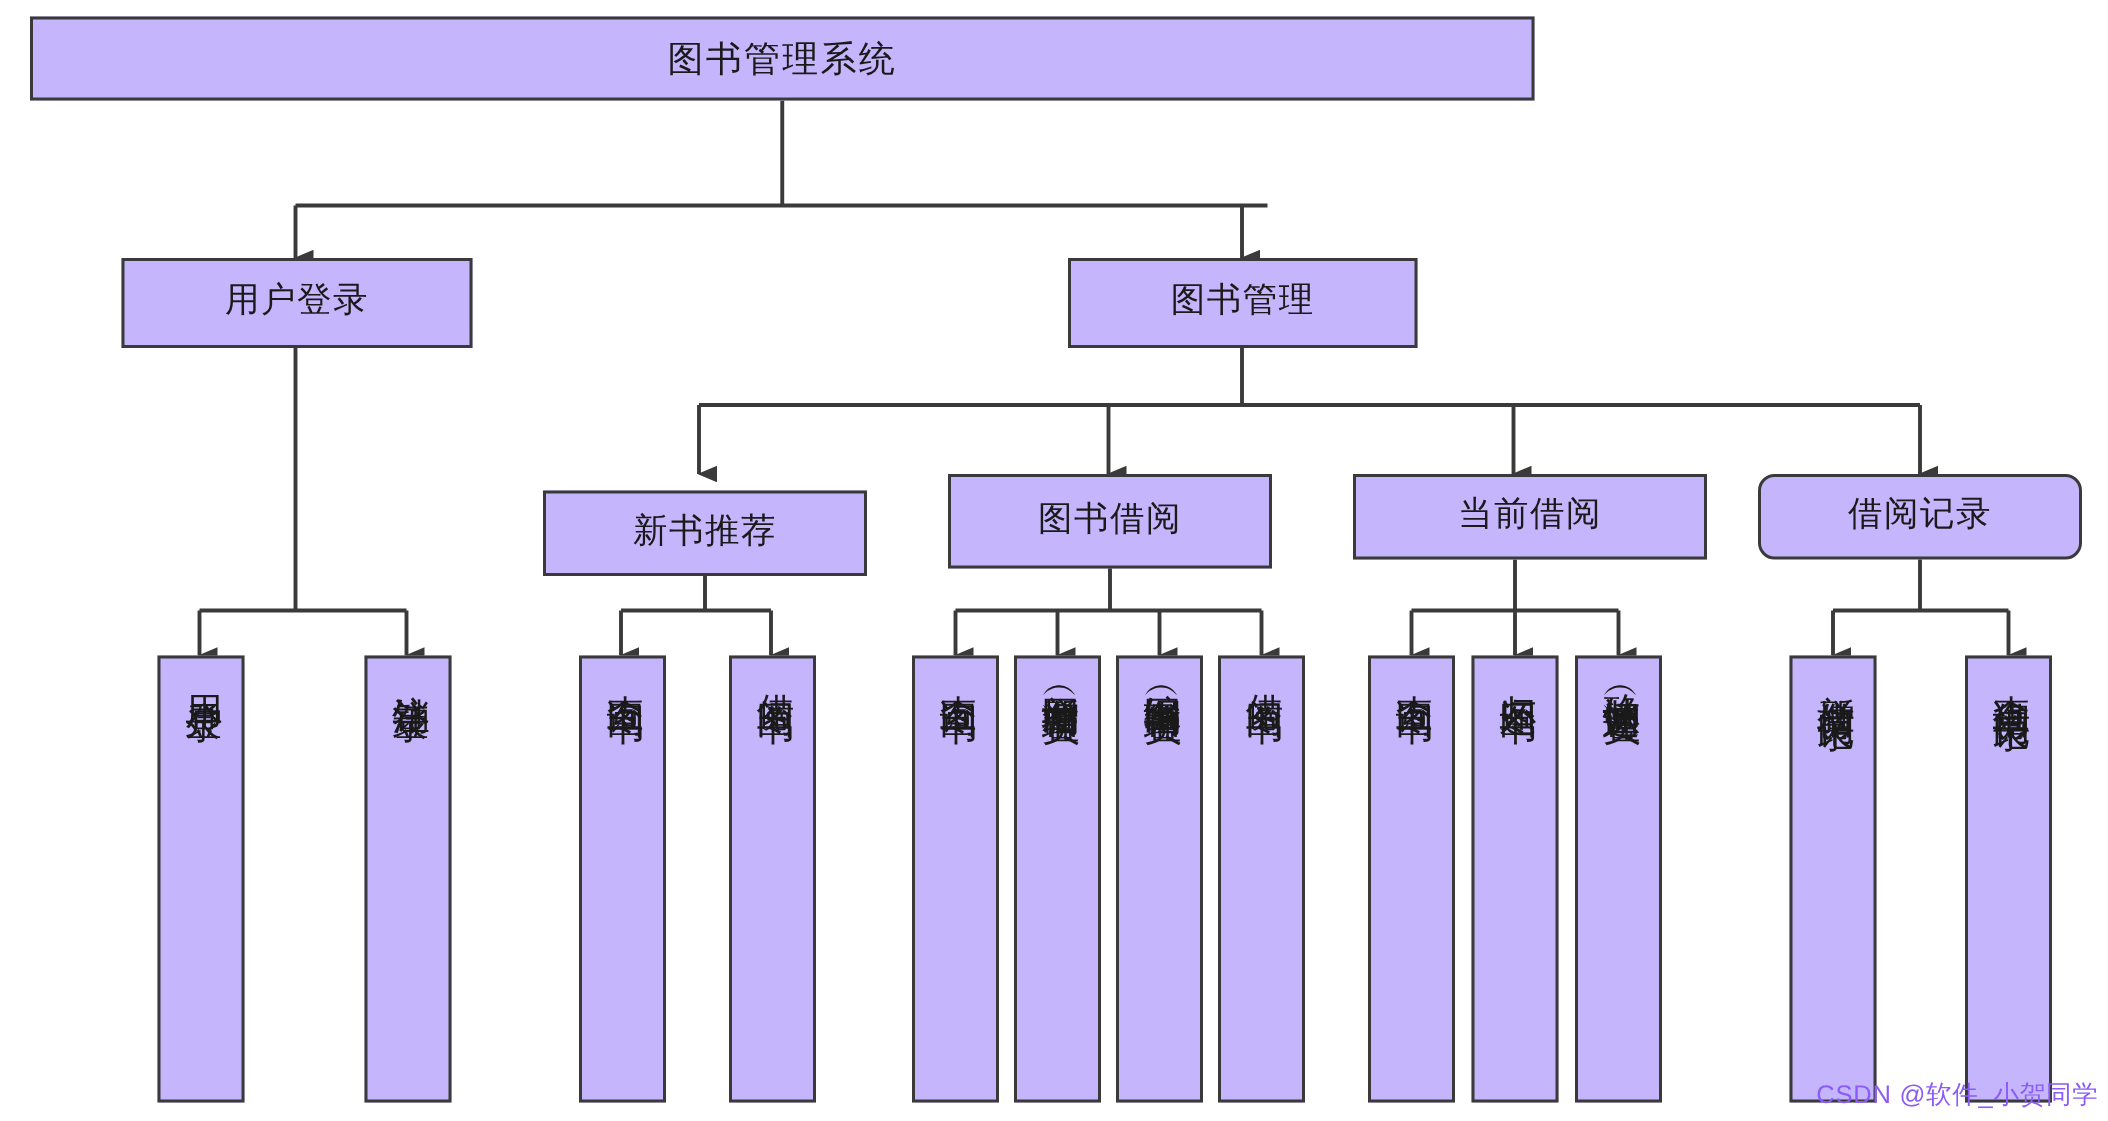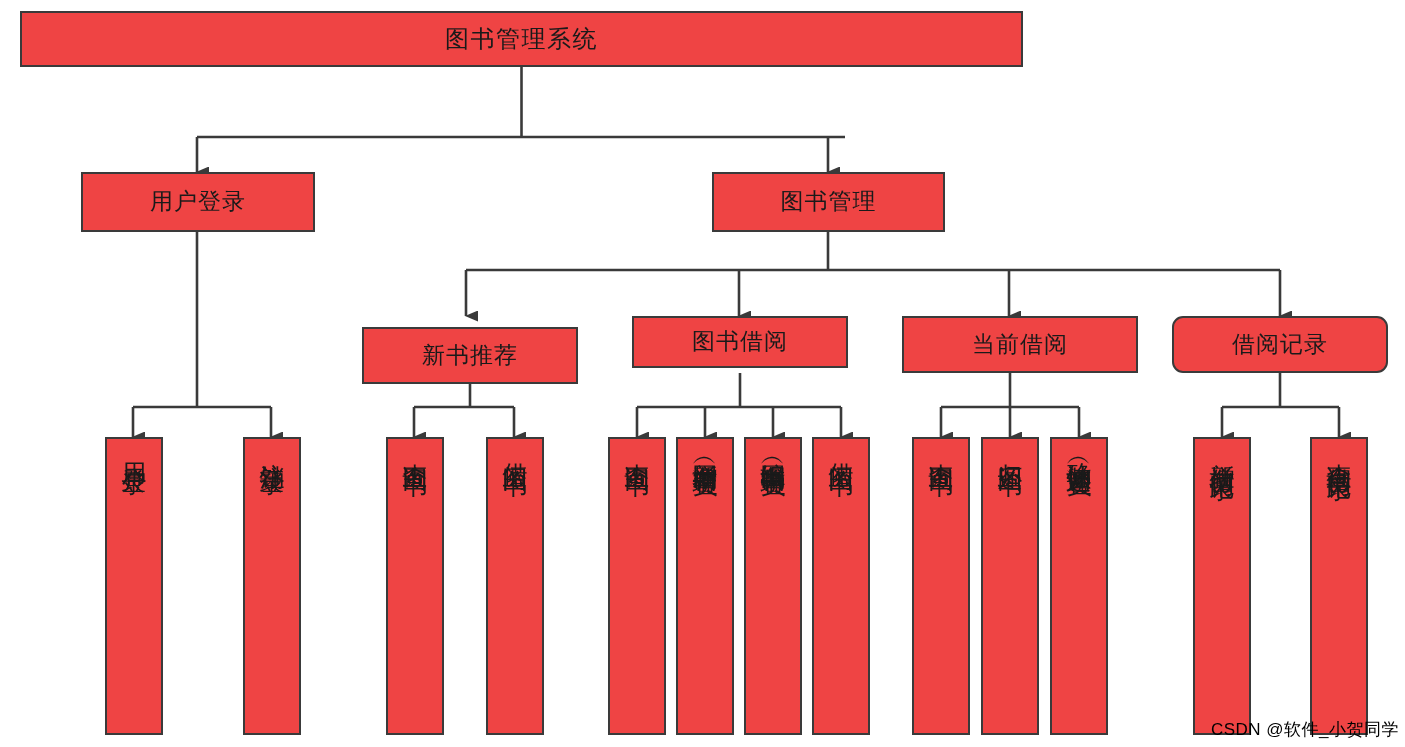--- a/index.html
+++ b/index.html
@@ -1,29 +1,29 @@
 <!DOCTYPE html>
 <html><head>
 <meta charset="utf-8">
 <style>
   html,body{margin:0;padding:0;background:#ffffff;}
   body{width:1405px;height:747px;position:relative;overflow:hidden;
        font-family:"Liberation Sans","DejaVu Sans",sans-serif;color:#1a1a1a;}
   #canvas{position:absolute;inset:0;width:1405px;height:747px;}
   svg.edges{position:absolute;left:0;top:0;width:1405px;height:747px;pointer-events:none;}
-  .node{position:absolute;box-sizing:border-box;background:#ef4444;
-        border:2.5px solid #3a3a3a;display:flex;align-items:center;justify-content:center;}
+  .node{position:absolute;box-sizing:border-box;background:#c4b5fd;
+        border:2.5px solid #3a3a3a;display:flex;align-items:center;justify-content:center;font-family:Liberation Mono, monospace;}
   .node .label{display:block;text-align:center;color:#1a1a1a;white-space:nowrap;}
   .node.h .label{font-size:23px;line-height:1.1;letter-spacing:1px;}
   .node.root .label{font-size:24px;letter-spacing:1.5px;}
   .node.leaf{align-items:flex-start;justify-content:center;padding-top:4px;}
   .node.leaf .label{writing-mode:vertical-rl;text-orientation:upright;
         font-size:25px;line-height:1.08;letter-spacing:3px;white-space:nowrap;}
   .node.leaf.tall .label{font-size:25px;letter-spacing:1.5px;}
-  .watermark{position:absolute;right:6px;bottom:6px;font-size:17px;color:#000000;
+  .watermark{position:absolute;right:6px;bottom:6px;font-size:17px;color:#8b5cf6;
         letter-spacing:.5px;white-space:nowrap;}
 </style>
 </head>
 <body>
 
 <div id="canvas">
 
   <svg class="edges" viewBox="0 0 1405 747" xmlns="http://www.w3.org/2000/svg">
     <defs>
       <marker id="ah" markerWidth="11" markerHeight="13" refX="5.5" refY="12" orient="auto" markerUnits="userSpaceOnUse">
@@ -81,21 +81,21 @@
   <div class="node h" style="left:81px;top:172px;width:234px;height:60px;">
     <span class="label">用户登录</span>
   </div>
   <div class="node h" style="left:712px;top:172px;width:233px;height:60px;">
     <span class="label">图书管理</span>
   </div>
 
   <div class="node h" style="left:362px;top:327px;width:216px;height:57px;">
     <span class="label">新书推荐</span>
   </div>
-  <div class="node h" style="left:632px;top:316px;width:216px;height:52px;">
+  <div class="node h" style="left:632px;top:316px;width:216px;height:63px;">
     <span class="label">图书借阅</span>
   </div>
   <div class="node h" style="left:902px;top:316px;width:236px;height:57px;">
     <span class="label">当前借阅</span>
   </div>
   <div class="node h" style="left:1172px;top:316px;width:216px;height:57px;border-radius:11px;">
     <span class="label">借阅记录</span>
   </div>
 
   <div class="node leaf" style="left:105px;top:437px;width:58px;height:298px;">

